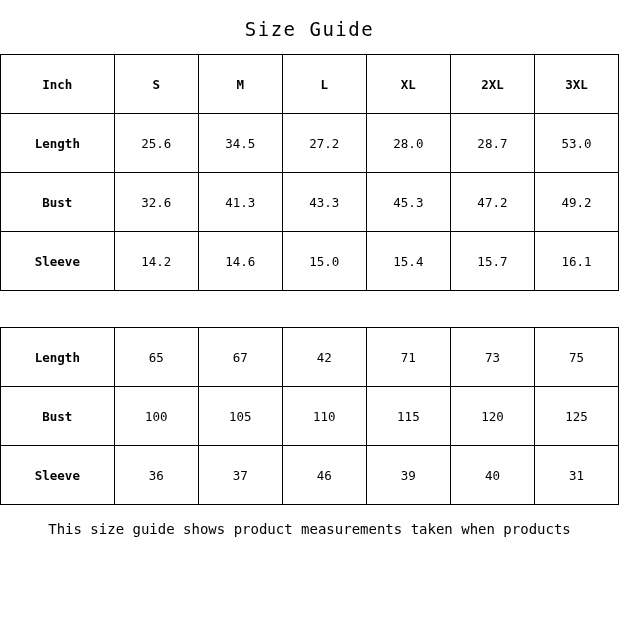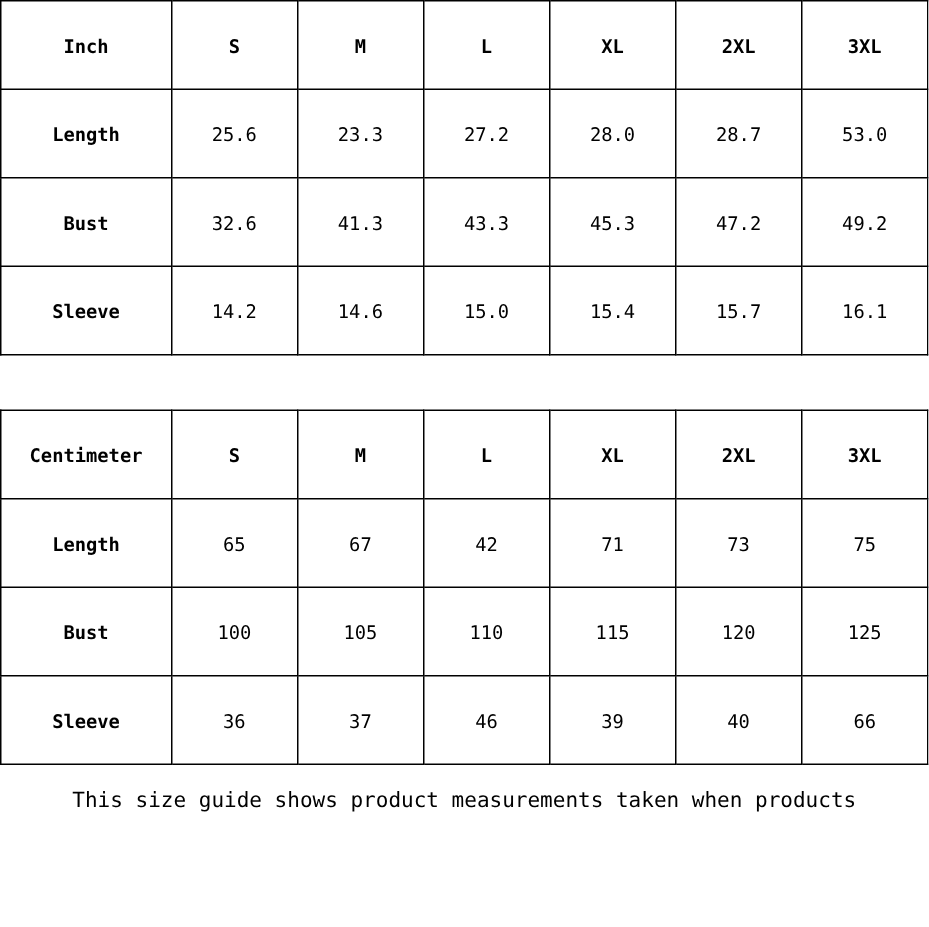--- a/index.html
+++ b/index.html
@@ -71,20 +71,21 @@
   }
   .spacer-bottom {
     flex: 1 1 auto;
   }
 </style>
 </head>
 <body>
 
 <div class="page">
 
+  <div class="title">Size Guide</div>
 
   <div class="table-wrap">
     <table class="size-table">
       <colgroup>
         <col class="c0">
           <col class="cx">
           <col class="cx">
           <col class="cx">
           <col class="cx">
           <col class="cx">
@@ -96,21 +97,21 @@
           <td class="hdr">S</td>
           <td class="hdr">M</td>
           <td class="hdr">L</td>
           <td class="hdr">XL</td>
           <td class="hdr">2XL</td>
           <td class="hdr">3XL</td>
         </tr>
         <tr>
           <td class="rowlabel">Length</td>
           <td>25.6</td>
-          <td>23.3</td>
+          <td>34.5</td>
           <td>27.2</td>
           <td>28.0</td>
           <td>28.7</td>
           <td>53.0</td>
         </tr>
         <tr>
           <td class="rowlabel">Bust</td>
           <td>32.6</td>
           <td>41.3</td>
           <td>43.3</td>
@@ -139,29 +140,20 @@
         <col class="c0">
           <col class="cx">
           <col class="cx">
           <col class="cx">
           <col class="cx">
           <col class="cx">
           <col class="cx">
       </colgroup>
       <tbody>
         <tr>
-          <td class="hdr">Centimeter</td>
-          <td class="hdr">S</td>
-          <td class="hdr">M</td>
-          <td class="hdr">L</td>
-          <td class="hdr">XL</td>
-          <td class="hdr">2XL</td>
-          <td class="hdr">3XL</td>
-        </tr>
-        <tr>
           <td class="rowlabel">Length</td>
           <td>65</td>
           <td>67</td>
           <td>42</td>
           <td>71</td>
           <td>73</td>
           <td>75</td>
         </tr>
         <tr>
           <td class="rowlabel">Bust</td>
@@ -172,21 +164,21 @@
           <td>120</td>
           <td>125</td>
         </tr>
         <tr>
           <td class="rowlabel">Sleeve</td>
           <td>36</td>
           <td>37</td>
           <td>46</td>
           <td>39</td>
           <td>40</td>
-          <td>66</td>
+          <td>31</td>
         </tr>
       </tbody>
     </table>
   </div>
 
   <div class="footnote">
     <div>This size guide shows product measurements taken when products</div>
   </div>
 
   <div class="spacer-bottom"></div>

